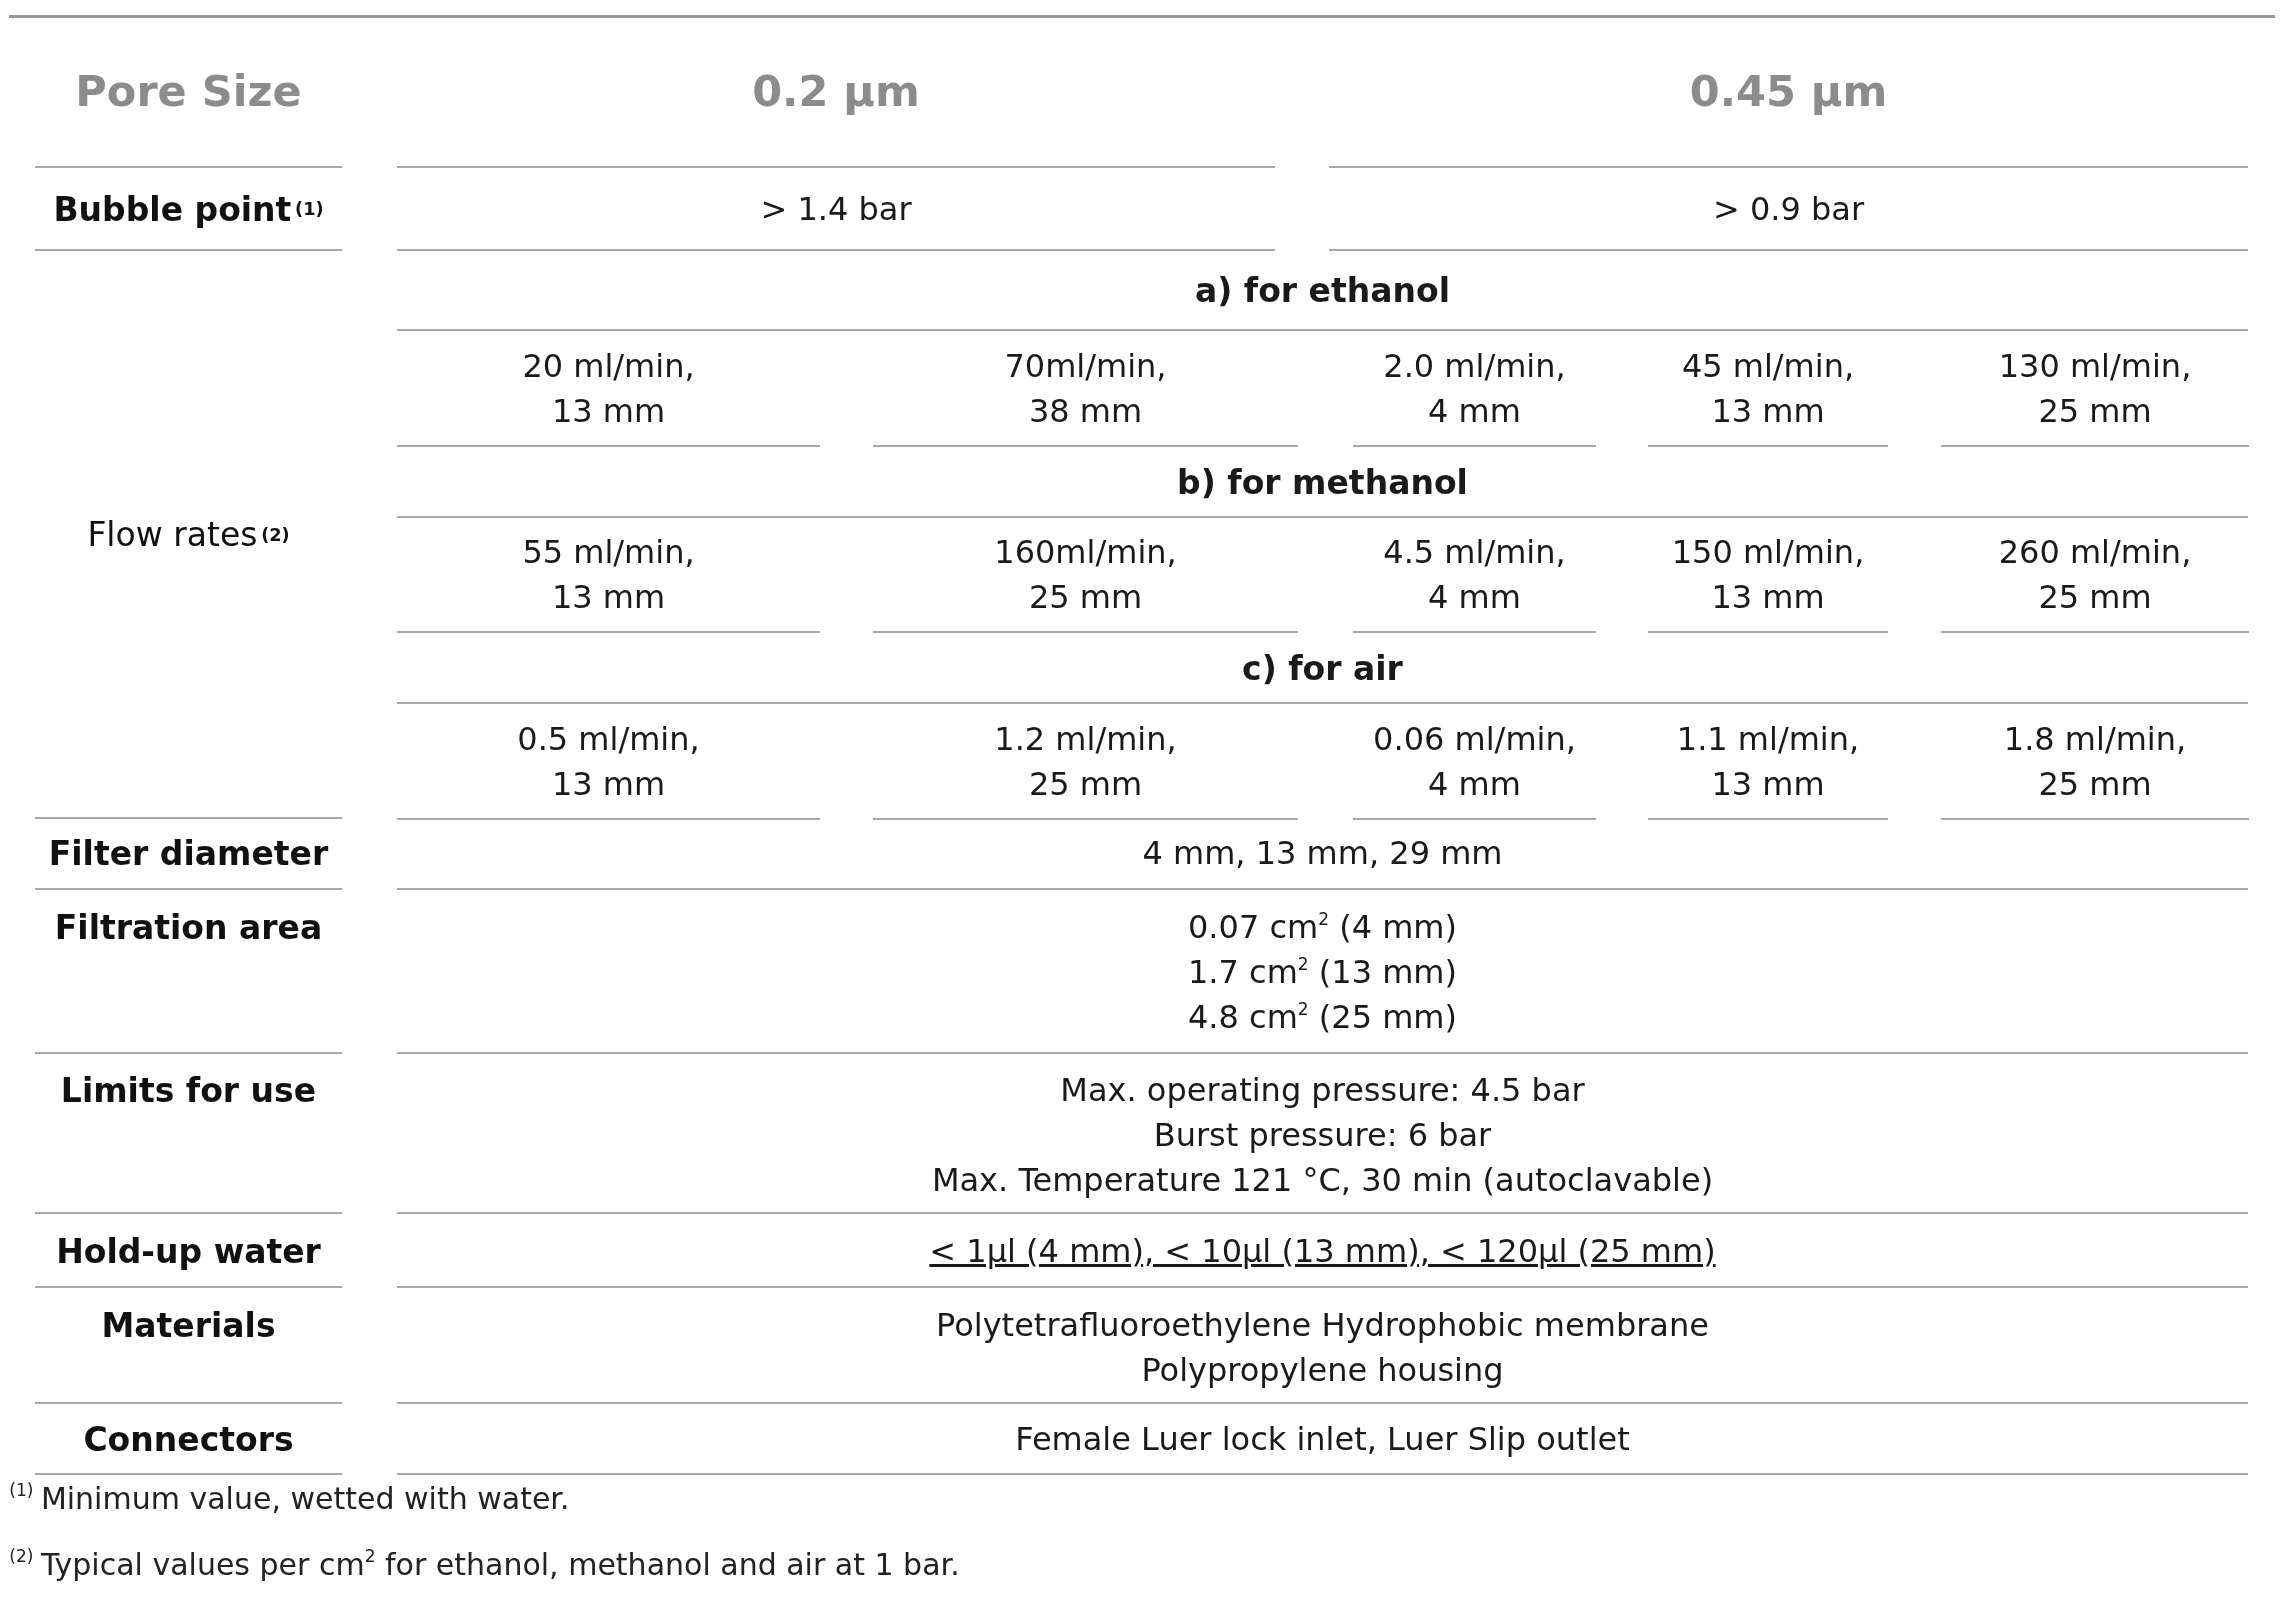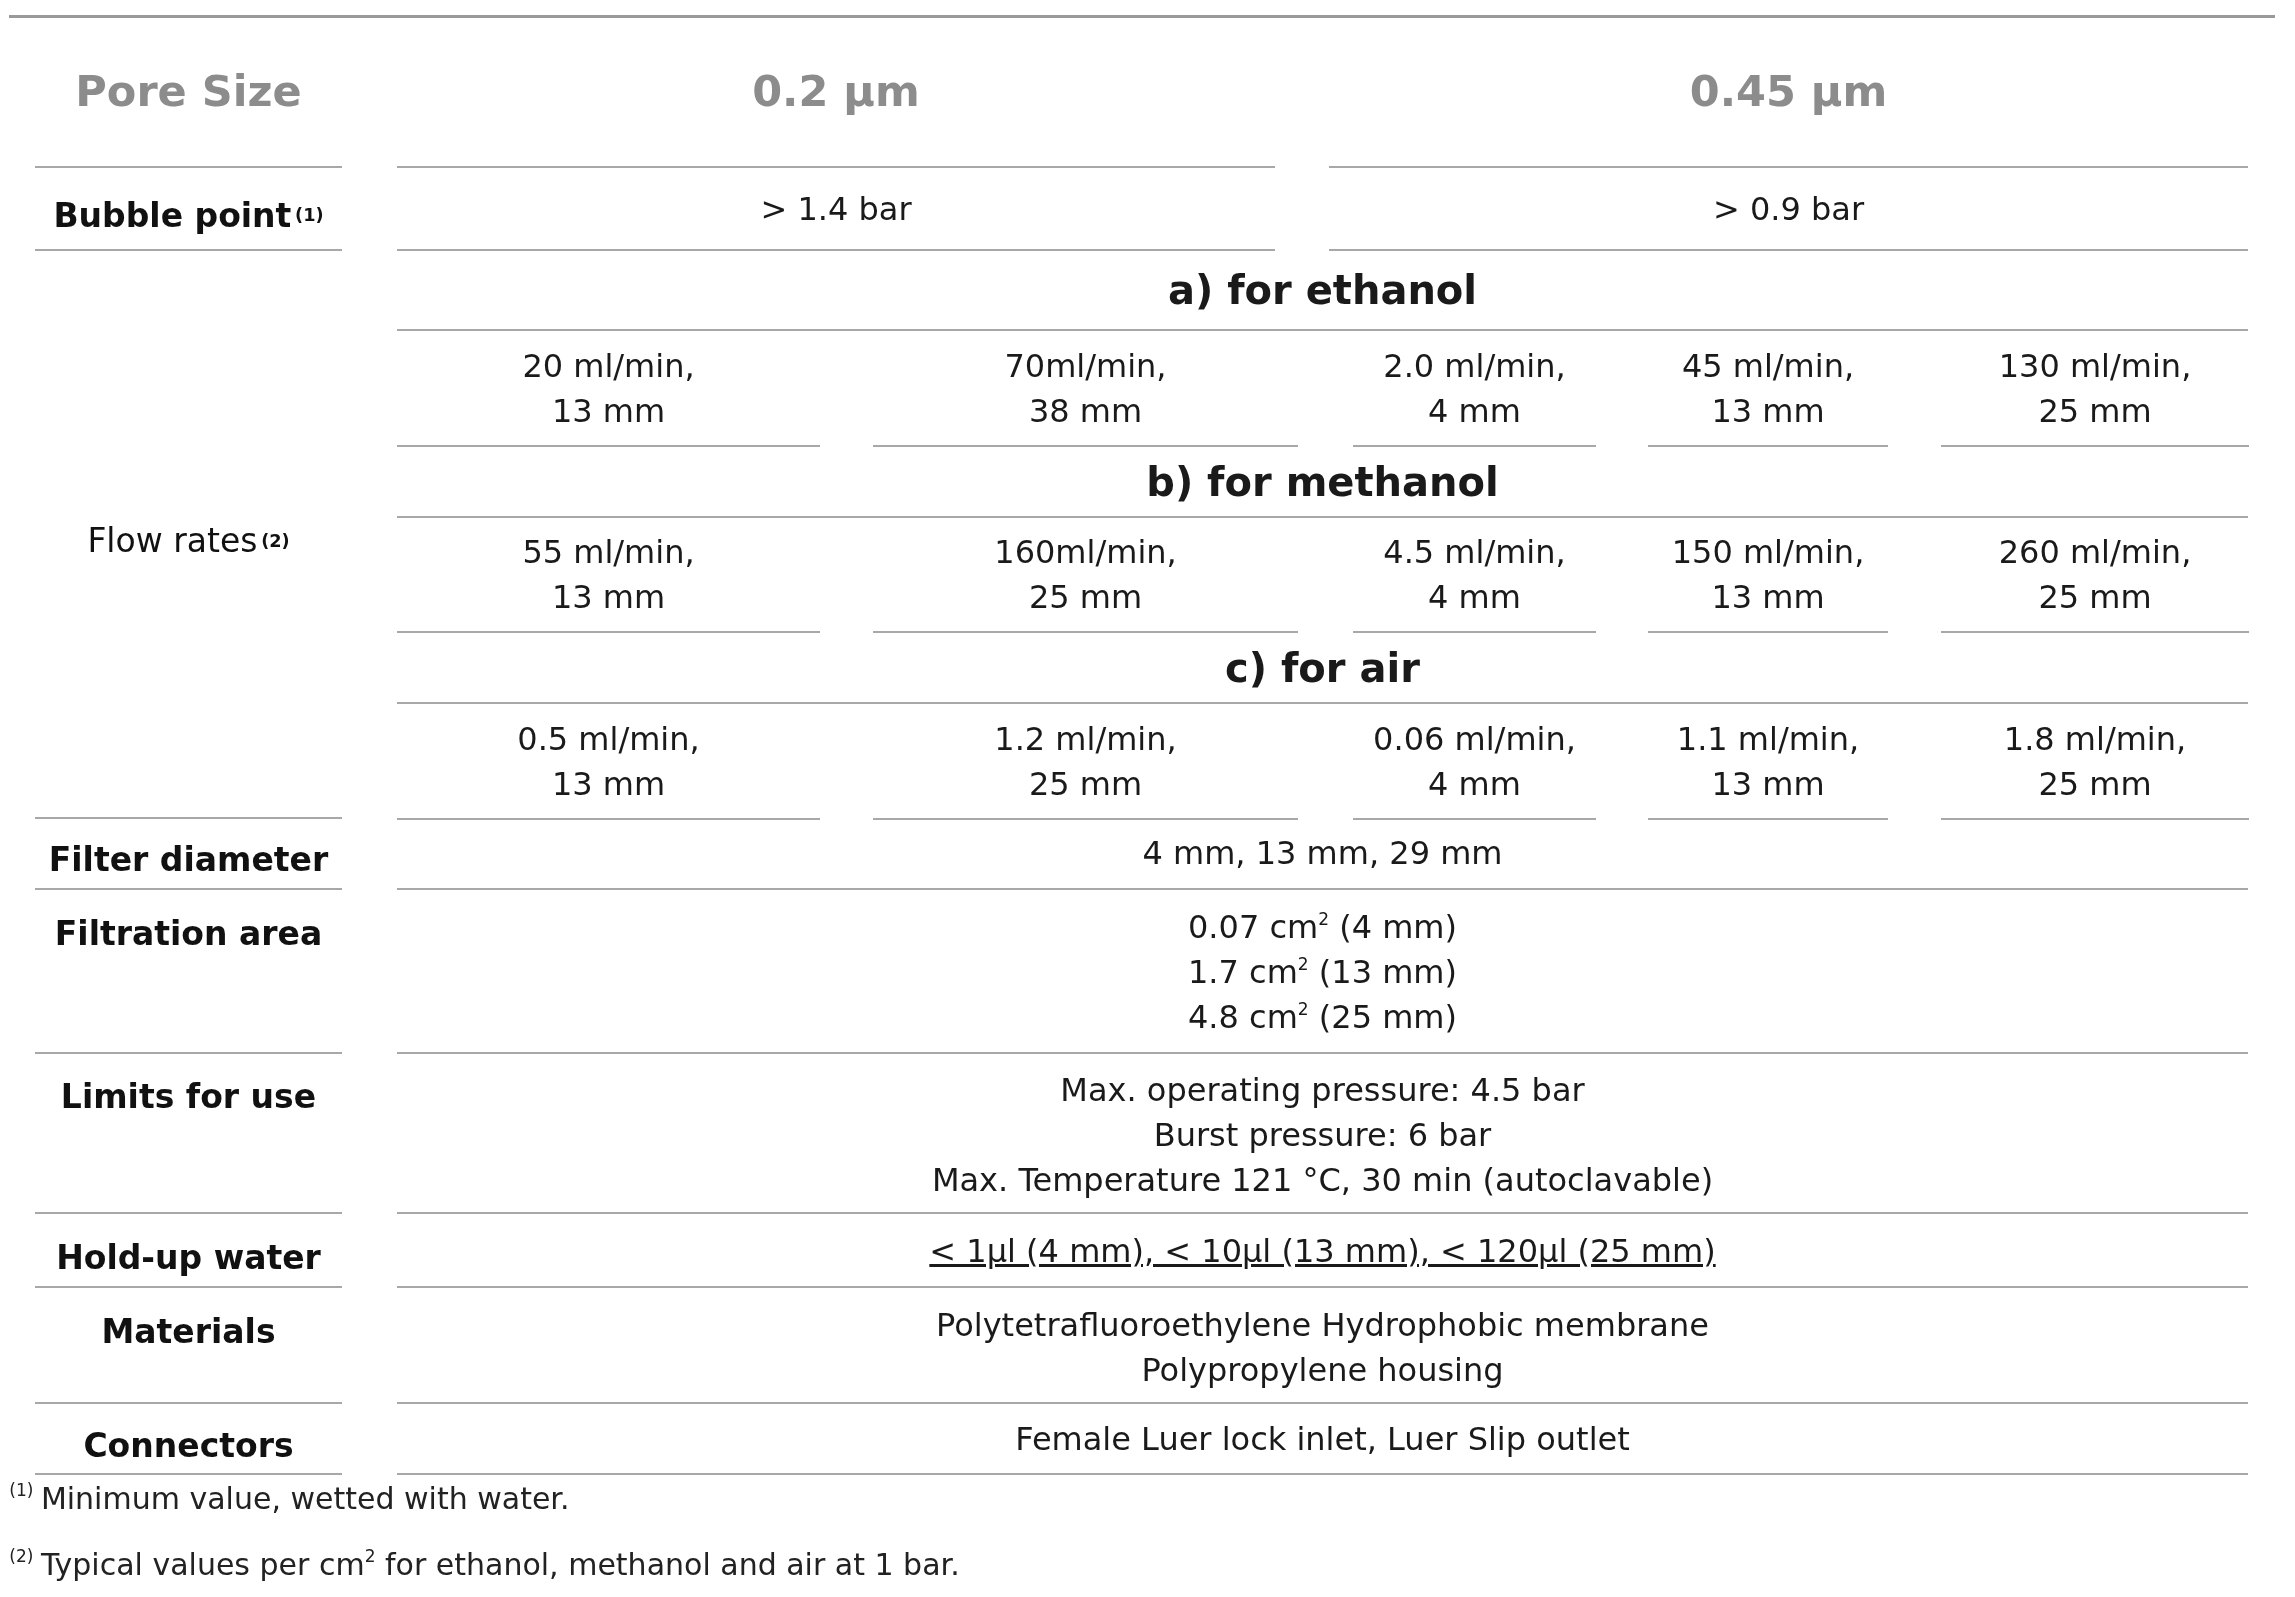--- a/index.html
+++ b/index.html
@@ -9,23 +9,23 @@
     color: #111111;
   }
   .hline { position: absolute; height: 1.9px; background: #a8a8a8; }
   .hline.top { height: 2.8px; background: #999999; }
   .cell {
     position: absolute; display: flex; align-items: center; justify-content: center;
     text-align: center; font-size: 32px; line-height: 45px; color: #1a1a1a;
     white-space: pre-line;
   }
   .cell.top-align { align-items: flex-start; padding-top: 15px; box-sizing: border-box; }
-  .label { font-weight: bold; color: #111; font-size: 33px; margin-top: 6px; }
+  .label { font-weight: bold; color: #111; font-size: 33px; }
   .head { color: #8c8c8c; font-weight: bold; font-size: 43px; }
-  .sub { font-weight: bold; font-size: 40px; }
+  .sub { font-weight: bold; font-size: 33px; }
   sup.fn { font-size: 17.7px; font-weight: bold; vertical-align: 17px; line-height: 0; margin-left: 3.7px; }
   .footnote { position: absolute; left: 9.3px; font-size: 30px; color: #222; line-height: 37px; }
   .footnote sup { font-size: 17px; vertical-align: 13px; line-height: 0; margin-right: 7.5px; }
   .sup2 { font-size: 17px; vertical-align: 13px; line-height: 0; }
 </style>
 </head>
 <body>
 
 <div class="hline top" style="left:9.3px; width:2266px; top:15px;"></div>
 

